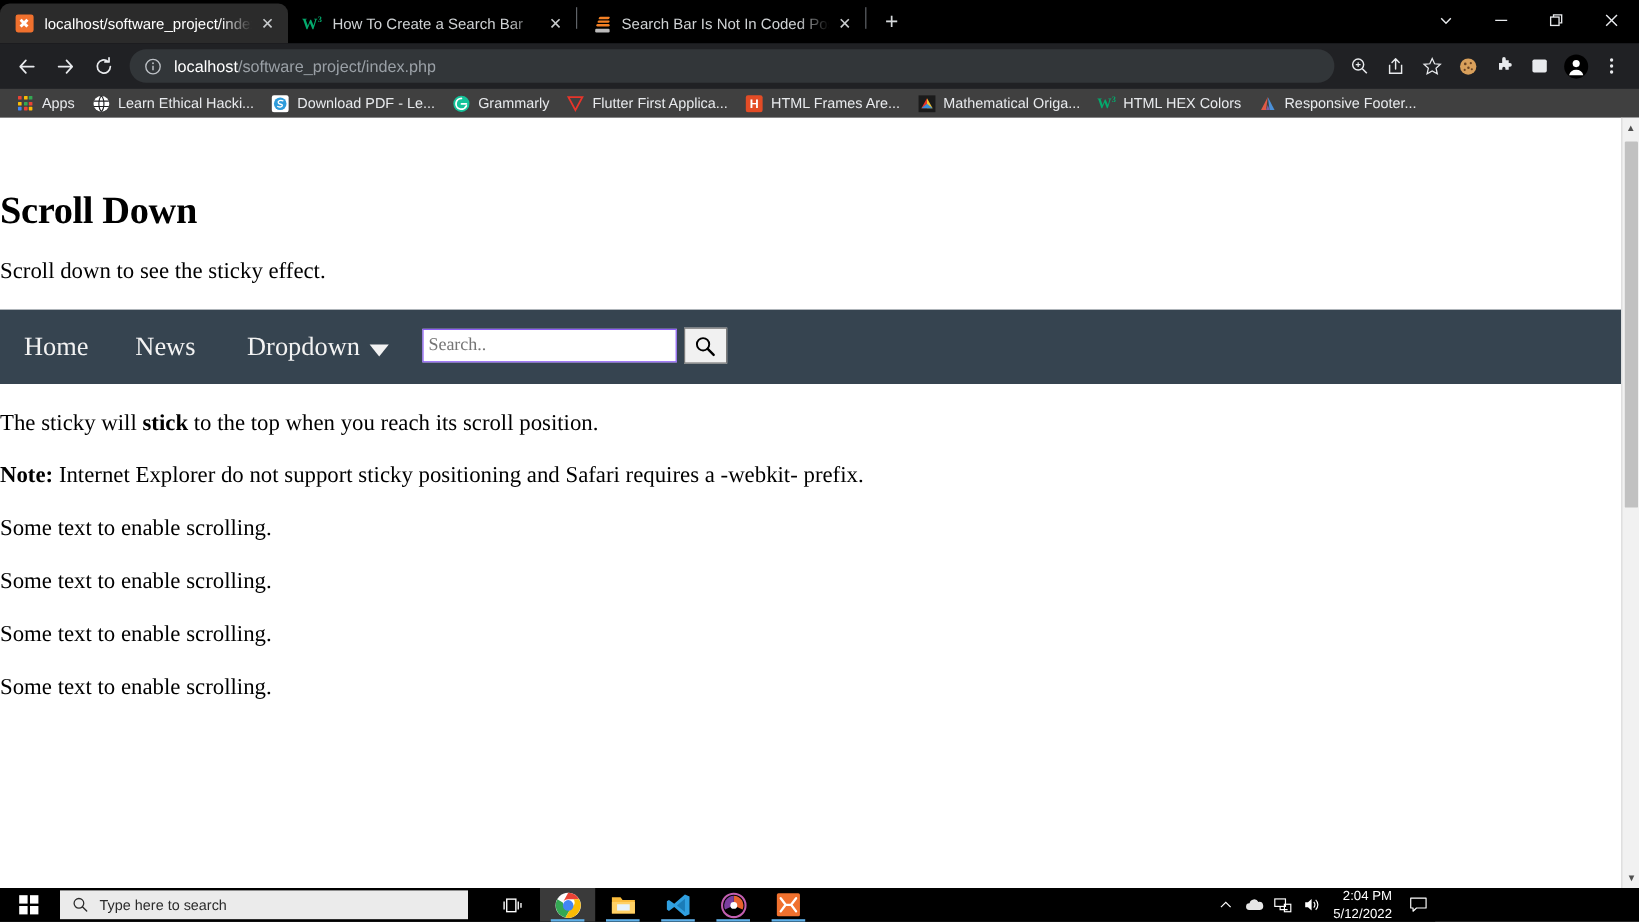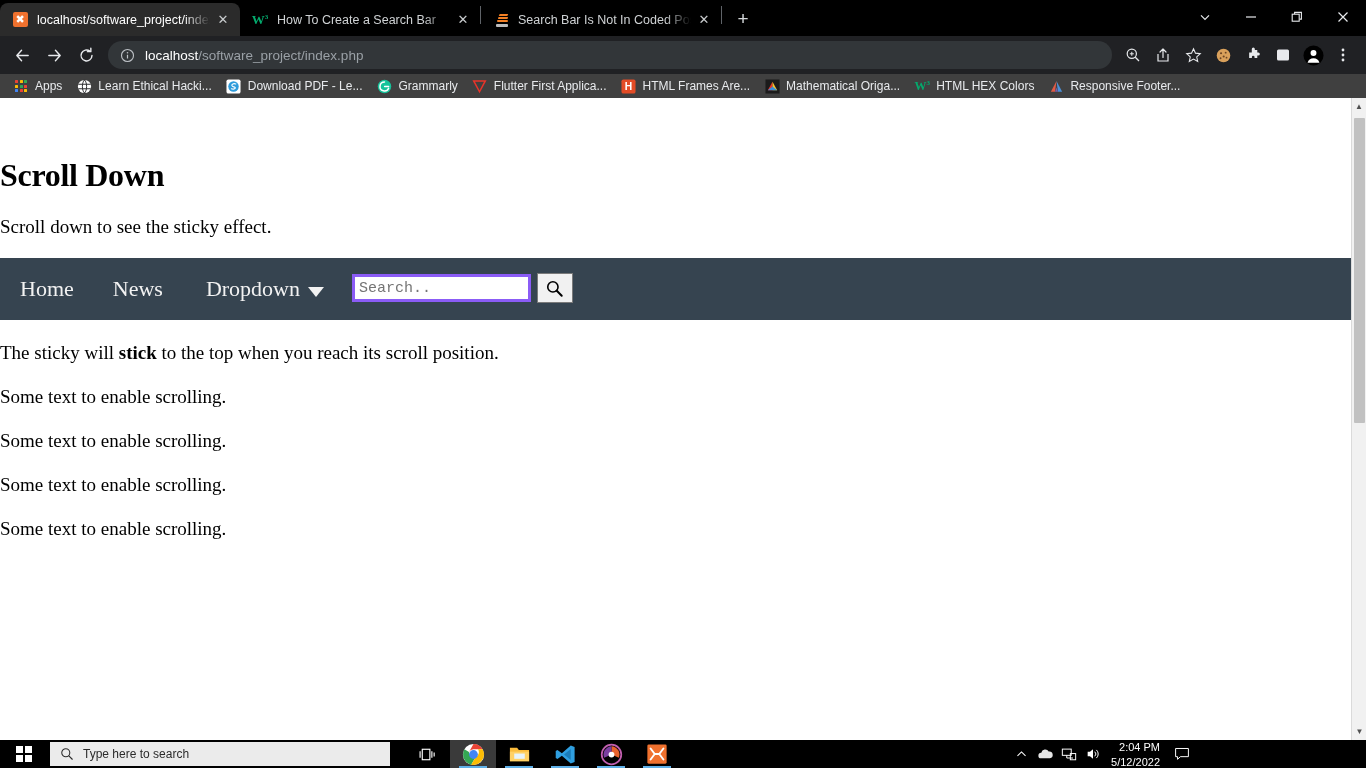--- a/index.html
+++ b/index.html
@@ -79,22 +79,22 @@
   .navbar { background:#364450; height:62px; display:flex; align-items:center; margin-top:20px; }
   .navbar a { color:#f2f2f2; font-size:22px; text-decoration:none; padding:0 0 0 0;
               display:inline-flex; align-items:center; }
   .nav-home { margin-left:20px; }
   .nav-news { margin-left:39px; }
   .nav-drop { margin-left:43px; }
   .caret { display:inline-block; margin-left:8px; width:0; height:0;
            border-left:8px solid transparent; border-right:8px solid transparent;
            border-top:10px solid #f2f2f2; position:relative; top:3px; }
   .searchwrap { margin-left:28px; display:flex; align-items:center; position:relative; top:-1px;}
-  #search-input { width:179px; height:28px; border:3px solid #8b5cf6; padding:1px 4px;
-                  font-family:Liberation Mono, monospace; font-size:15px; background:#fff; }
+  #search-input { width:212px; height:28px; border:1px solid #8b5cf6; padding:1px 4px;
+                  font-family:Liberation Serif, serif; font-size:15px; background:#fff; }
   #search-input::placeholder { color:#757575; }
   #search-btn { width:36px; height:30px; margin-left:6px; background:#f1f1f1;
                 border:1px solid #7a7a7a; display:flex; align-items:center; justify-content:center; }
   h2.pg { font-size:24px; font-weight:bold; margin:22px 0 0 0; }
 
   
   #sbar { position:absolute; right:0; top:0; width:15px; height:642px; background:#f1f1f1;
           border-left:1px solid #dadada; }
   .sb-arrow { height:17px; display:flex; align-items:center; justify-content:center; color:#505050;
               font-size:8px; }
@@ -392,20 +392,21 @@
               <circle cx="8.3" cy="8.3" r="5.4" stroke="#000" stroke-width="1.7" fill="none"></circle>
               <path d="M12.4 12.4 L17.6 17.6" stroke="#000" stroke-width="2.1" stroke-linecap="round"></path>
             </svg>
           </button>
         </div>
       </div>
 
 
       <div id="paragraphs">
           <p class="pg"><span>The sticky will </span><b>stick</b><span> to the top when you reach its scroll position.</span></p>
+          <p class="pg"><b>Note:</b><span> Internet Explorer do not support sticky positioning and Safari requires a -webkit- prefix.</span></p>
           <p class="pg"><span>Some text to enable scrolling.</span></p>
           <p class="pg"><span>Some text to enable scrolling.</span></p>
           <p class="pg"><span>Some text to enable scrolling.</span></p>
           <p class="pg"><span>Some text to enable scrolling.</span></p>
         </div>
     </div>
 
     <div id="sbar">
       <div class="sb-arrow">▲</div>
       <div id="sb-thumb"></div>

